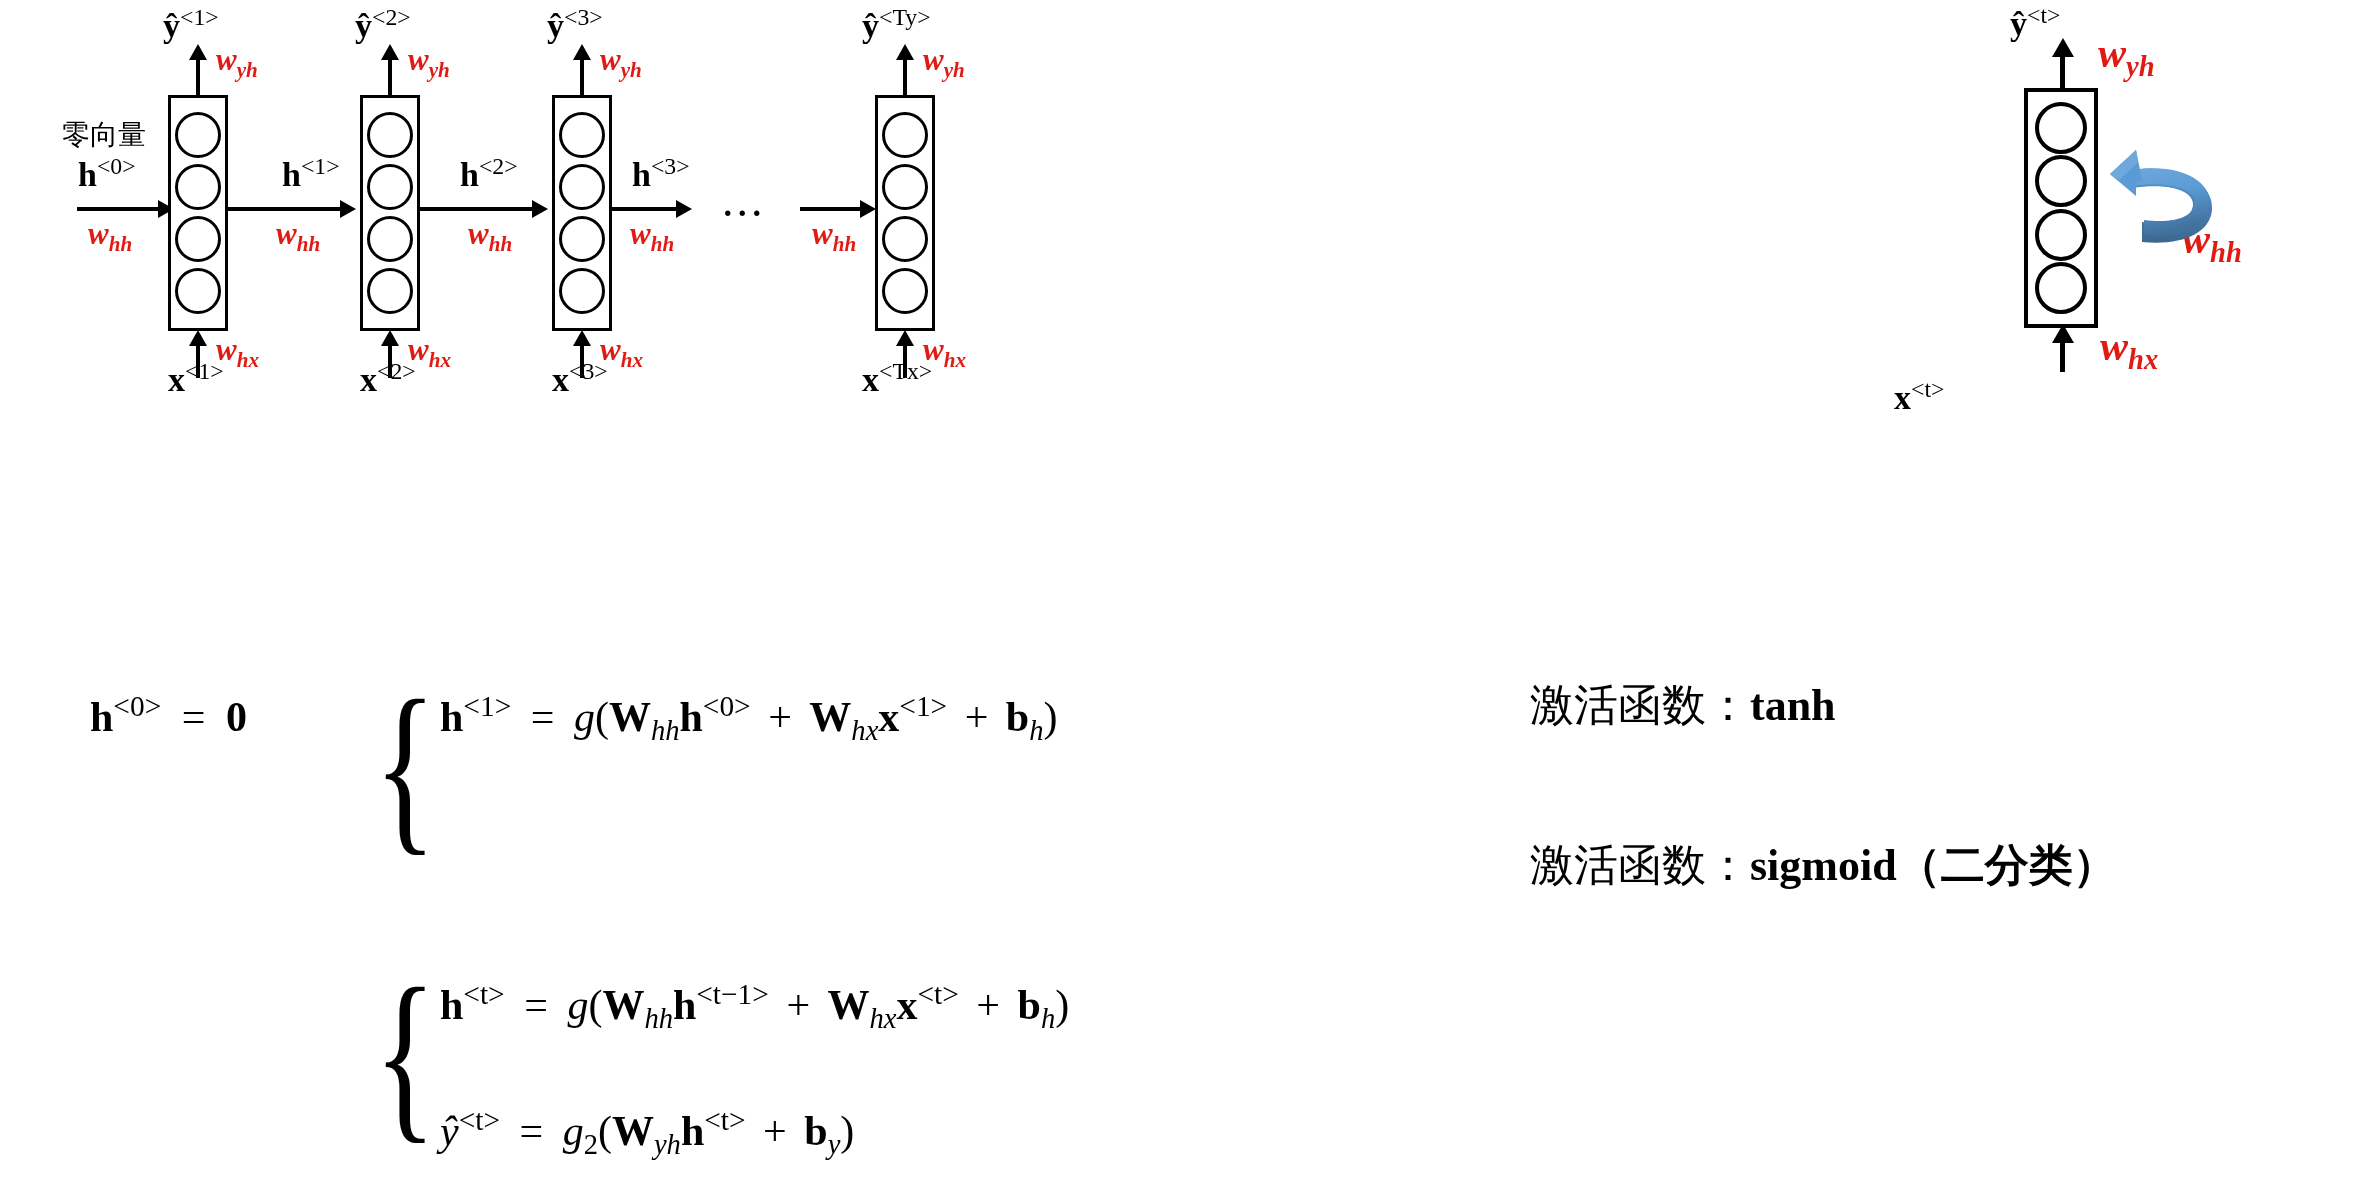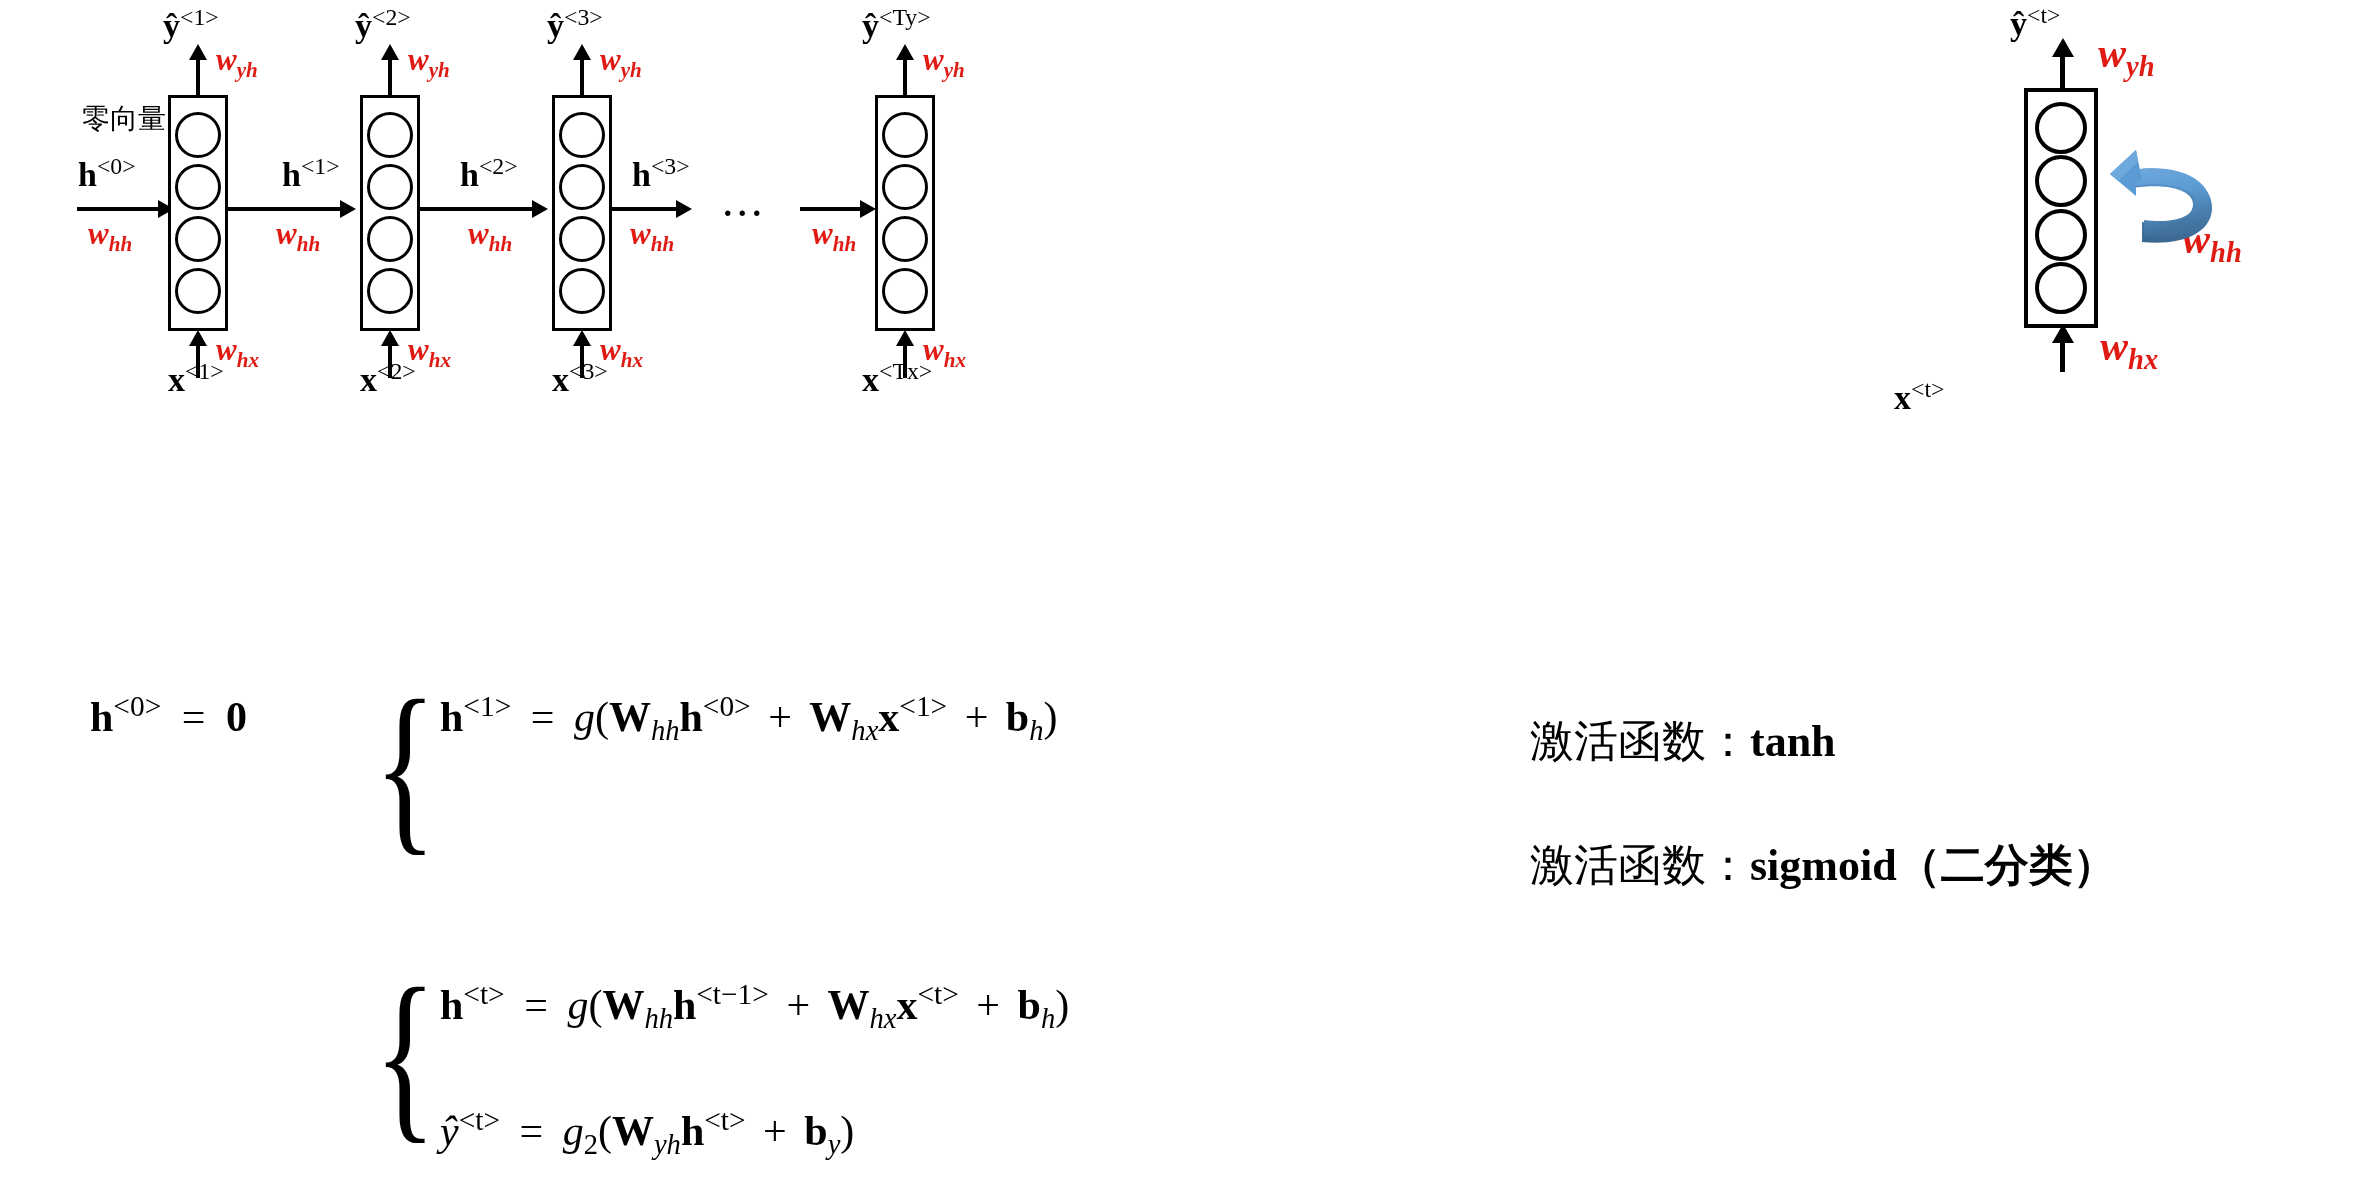--- a/index.html
+++ b/index.html
@@ -119,21 +119,21 @@
     font-family: "Liberation Serif", "DejaVu Serif", serif;
     color: #000;
     line-height: 1;
   }
 </style>
 </head>
 <body>
 
 <div id="canvas">
 
-  <div class="abs cjk" style="left:62px; top:103px; font-size:28px;margin-left:20px;">
+  <div class="abs cjk" style="left:62px; top:119px; font-size:28px;">
     <span>零向量</span>
   </div>
 
   <div class="abs mathlbl" style="left:163px; top:6px; font-size:34px;">
     <span class="bf">ŷ</span><span class="sup">&lt;1&gt;</span>
   </div>
 
   <div class="v-line" style="left:196px; top:56px; height:42px;"></div>
   <div class="v-head" style="left:189px; top:44px;"></div>
 
@@ -373,21 +373,21 @@
   </div>
 
   <div class="eq" style="left:440px; top:1106px; font-size:42px;">
     <span class="it">ŷ</span><span class="sup">&lt;t&gt;</span>
     <span style="margin:0 9px;">=</span>
     <span class="it">g</span><span class="sub">2</span><span>(</span><span class="bf">W</span><span class="sub it">yh</span><span class="bf">h</span><span class="sup">&lt;t&gt;</span>
     <span style="margin:0 7px;">+</span>
     <span class="bf">b</span><span class="sub it">y</span><span>)</span>
   </div>
 
-  <div class="abs cjk" style="left:1530px; top:716px; font-size:44px;">
+  <div class="abs cjk" style="left:1530px; top:680px; font-size:44px;">
     <span>激活函数：</span><span class="bf" style="font-family:'Liberation Serif','DejaVu Serif',serif;">tanh</span>
   </div>
 
   <div class="abs cjk" style="left:1530px; top:840px; font-size:44px;">
     <span>激活函数：</span><span class="bf" style="font-family:'Liberation Serif','DejaVu Serif',serif;">sigmoid（二分类）</span>
   </div>
 
 </div>
 
 </body></html>

